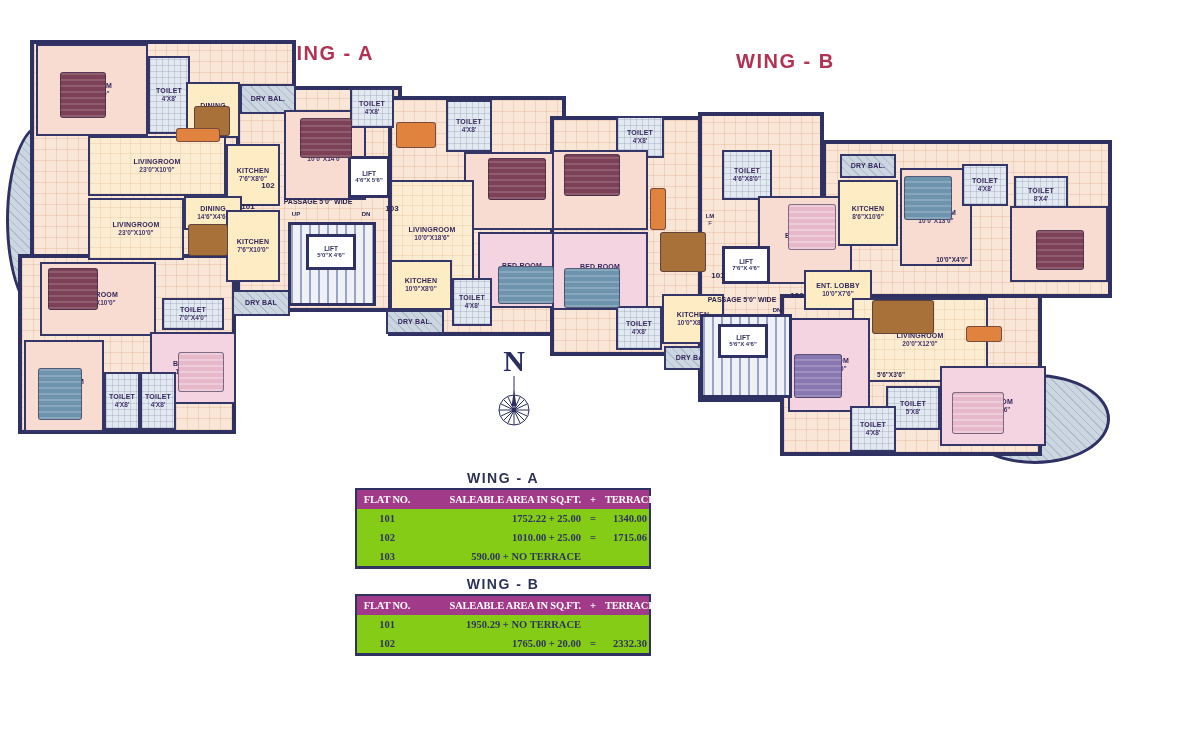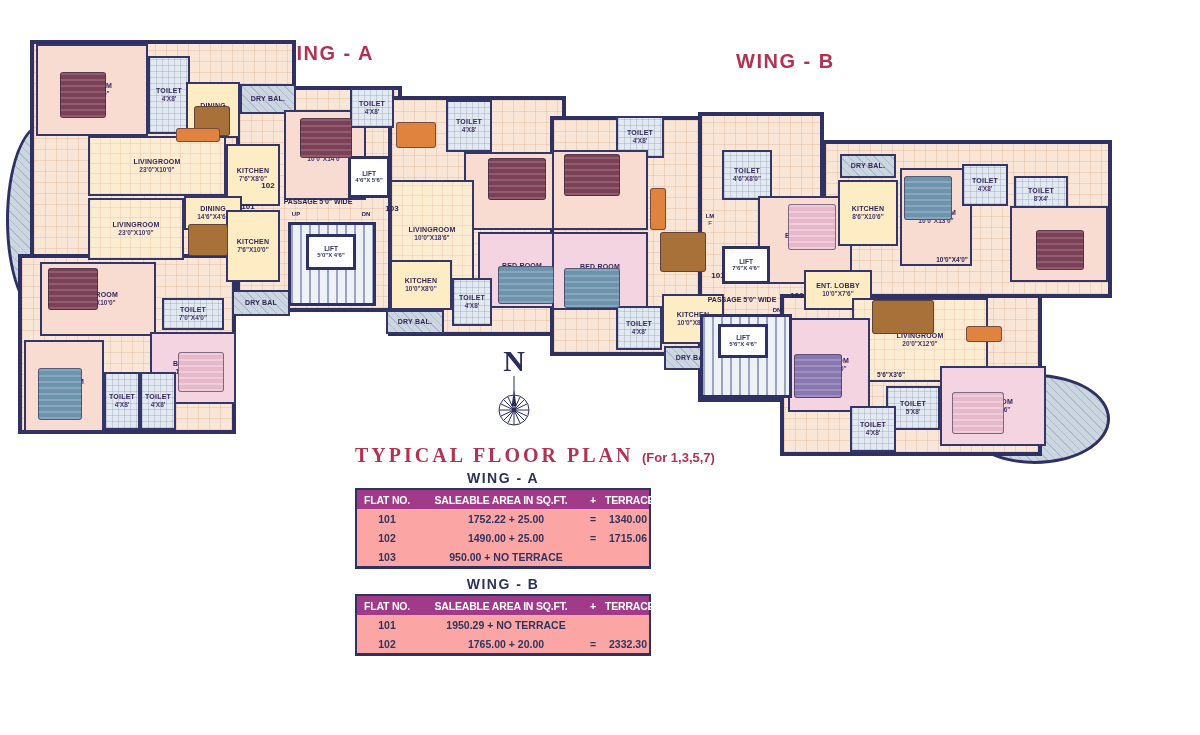--- a/index.html
+++ b/index.html
@@ -47,27 +47,27 @@
   .compass-n{font-family:"Liberation Serif",serif;font-weight:bold;font-size:30px;color:#2b2d5e;line-height:1;}
   
   .plan-title{position:absolute;left:355px;top:444px;white-space:nowrap;}
   .plan-title .main{font-family:"Liberation Serif",serif;font-weight:bold;font-size:20px;color:#b13252;letter-spacing:3px;}
   .plan-title .sub{font-family:"Liberation Sans",sans-serif;font-weight:bold;font-size:13px;color:#b13252;margin-left:4px;}
   
   .tblock{position:absolute;width:296px;left:355px;}
   .tblock.ta{top:470px;}
   .tblock.tb{top:576px;}
   .table-title{text-align:center;font-weight:bold;font-size:14px;color:#2c3156;letter-spacing:1.5px;margin-bottom:2px;}
-  .area-table{border:2px solid #2f3163;border-bottom-width:3px;background:#fca5a5;}
+  .area-table{border:2px solid #2f3163;border-bottom-width:3px;background:#84cc16;font-family:Liberation Serif, serif;}
   .trow{display:grid;grid-template-columns:60px 164px 24px 48px;height:19px;align-items:center;}
   .trow.thead{background:#a23a8a;}
   .trow.thead .tc{color:#ffffff;font-weight:bold;font-size:10.5px;letter-spacing:-0.2px;}
   .tc{font-size:10.5px;color:#2e3460;font-weight:bold;}
   .tc0{text-align:center;}
-  .tc1{text-align:center;padding-left:14px;}
+  .tc1{text-align:right;padding-left:14px;}
   .tc2{text-align:center;}
   .tc3{text-align:right;padding-right:6px;}
   .thead .tc1{padding-left:4px;}
   .thead .tc3{text-align:center;padding-right:0;}
 </style>
 </head>
 <body>
 
 <div class="canvas">
 
@@ -329,49 +329,45 @@
         <line x1="15" y1="21" x2="27" y2="47"></line>
         <line x1="27" y1="21" x2="15" y2="47"></line>
         <line x1="8" y1="28" x2="34" y2="40"></line>
         <line x1="34" y1="28" x2="8" y2="40"></line>
       </g>
       <polygon points="21,14 23.5,30 18.5,30" fill="#2b2d5e"></polygon>
       <circle cx="21" cy="34" r="2.2" fill="#2b2d5e"></circle>
     </svg>
   </div>
 
-  <div class="plan-title">
-    <span class="main">TYPICAL  FLOOR  PLAN</span>
-    <span class="sub">(For 1,3,5,7)</span>
-  </div>
 
   <div class="tblock ta">
     <div class="table-title">WING - A</div>
     <div class="area-table">
         <div class="trow thead">
           <div class="tc tc0">FLAT NO.</div>
           <div class="tc tc1">SALEABLE AREA IN SQ.FT.</div>
           <div class="tc tc2">+</div>
           <div class="tc tc3">TERRACE</div>
         </div>
         <div class="trow">
           <div class="tc tc0">101</div>
           <div class="tc tc1">1752.22  +  25.00</div>
           <div class="tc tc2">=</div>
           <div class="tc tc3">1340.00</div>
         </div>
         <div class="trow">
           <div class="tc tc0">102</div>
-          <div class="tc tc1">1490.00  +  25.00</div>
+          <div class="tc tc1">1010.00  +  25.00</div>
           <div class="tc tc2">=</div>
           <div class="tc tc3">1715.06</div>
         </div>
         <div class="trow">
           <div class="tc tc0">103</div>
-          <div class="tc tc1">950.00  +  NO TERRACE</div>
+          <div class="tc tc1">590.00  +  NO TERRACE</div>
           <div class="tc tc2"></div>
           <div class="tc tc3"></div>
         </div>
       </div>
   </div>
 
   <div class="tblock tb">
     <div class="table-title">WING - B</div>
     <div class="area-table">
         <div class="trow thead">

